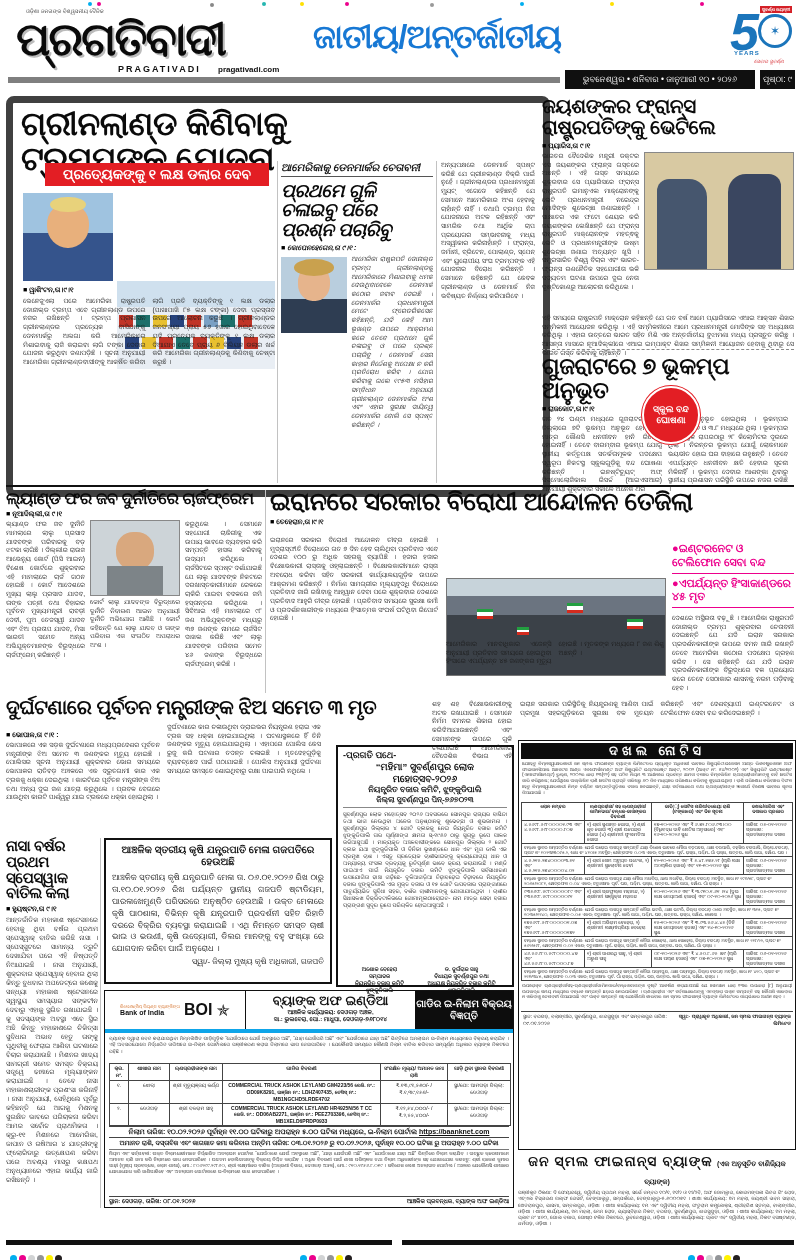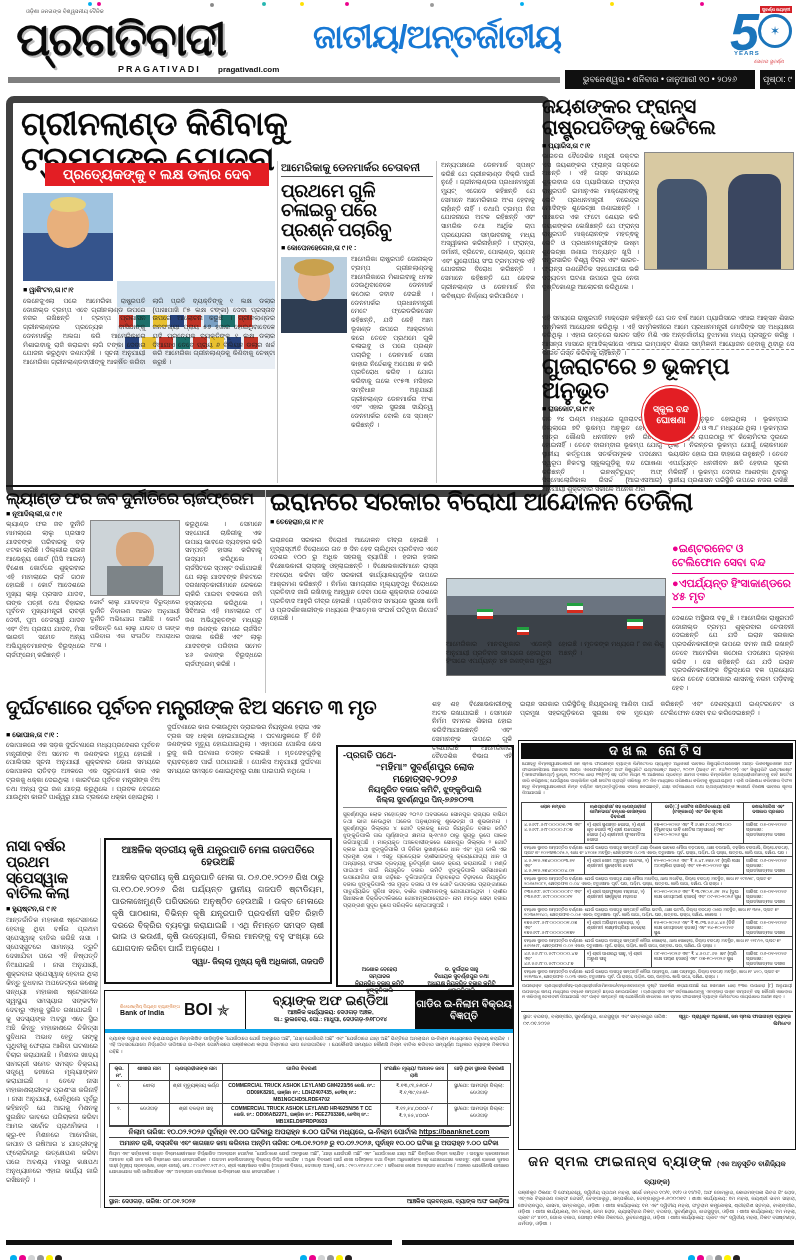--- a/index.html
+++ b/index.html
@@ -99,21 +99,21 @@
           <span class="h" style="background:#1d6f6a;"></span>
           <span class="h" style="background:#c03427;"></span>
           <span class="h" style="background:#e8c02f;"></span>
           <span class="h" style="background:#27427c;"></span>
           <span class="h" style="background:#c03427;"></span>
       </div>
     </div>
     <div class="abs byline" style="left:10px;top:183px;">■ ୱାଶିଂଟନ,ତା।୯।୧</div>
     <div class="abs bt c2" style="left:10px;top:194px;width:252px;height:186px;overflow:hidden;">ଭେନେଜୁଏଲା ପରେ ଆମେରିକା ରାଷ୍ଟ୍ରପତି ଡୋନାଲ୍ଡ ଟ୍ରମ୍ପ ଏବେ ଗ୍ରୀନଲାଣ୍ଡ ଉପରେ ନଜର ରଖିଛନ୍ତି । ଟ୍ରମ୍ପ ପ୍ରଶାସନ ଗ୍ରୀନଲାଣ୍ଡର ପ୍ରତ୍ୟେକ ବାସିନ୍ଦାଙ୍କୁ ଡେନମାର୍କରୁ ଅଲଗା କରି ଆମେରିକାରେ ମିଶାଇବାକୁ ରାଜି କରାଇବା ଲାଗି ଟଙ୍କା ଦେବାର ଯୋଜନା କରୁଥିବା ଜଣାପଡ଼ିଛି । ସୂଚନା ଅନୁଯାୟୀ ଆମେରିକା ଗ୍ରୀନଲାଣ୍ଡବାସୀଙ୍କୁ ଆକର୍ଷିତ କରିବା ଲାଗି ପ୍ରତି ବ୍ୟକ୍ତିଙ୍କୁ ୧ ଲକ୍ଷ ଡଲାର (ପାଖାପାଖି ୮୫ ଲକ୍ଷ ଟଙ୍କା) ଦେବା ପ୍ରସ୍ତାବ ଉପରେ ଆଲୋଚନା କରୁଛି । ଗ୍ରୀନଲାଣ୍ଡର ଜନସଂଖ୍ୟା ପ୍ରାୟ ୫୭ ହଜାର ହୋଇଥିବାବେଳେ ଯଦି ପ୍ରତ୍ୟେକ ବ୍ୟକ୍ତିଙ୍କୁ ୧ ଲକ୍ଷ ଡଲାର ଦିଆଯାଏ ତେବେ ପ୍ରାୟ ୬ ବିଲିୟନ ଡଲାର ଖର୍ଚ୍ଚ କରି ଆମେରିକା ଗ୍ରୀନଲାଣ୍ଡକୁ କିଣିବାକୁ ଚେଷ୍ଟା କରୁଛି ।</div>
 
-    <div class="abs" style="left:268px;top:58px;width:152px;">
+    <div class="abs" style="left:268px;top:58px;width:152px;font-style:italic;">
       <div style="font-size:10.5px;font-weight:bold;border-bottom:1px solid #555;padding-bottom:2px;">ଆମେରିକାକୁ ଡେନମାର୍କର ଚେତାବନୀ</div>
       <div class="hl" style="font-size:18.5px;margin-top:4px;">ପ୍ରଥମେ ଗୁଳି ଚଳାଇବୁ ପରେ ପ୍ରଶ୍ନ ପଚାରିବୁ</div>
       <div class="byline" style="margin-top:5px;">■ କୋପେନହେଗେନ,ତା ୯।୧ :</div>
       <div style="margin-top:3px;">
         <div class="photo ph-mette" style="float:left;width:66px;height:76px;margin:2px 4px 2px 0;"></div>
         <div class="bt" style="overflow:hidden;height:218px;">ଆମେରିକା ରାଷ୍ଟ୍ରପତି ଡୋନାଲ୍ଡ ଟ୍ରମ୍ପ ଗ୍ରୀନଲାଣ୍ଡକୁ ଆମେରିକାରେ ମିଶାଇବାକୁ ଧମକ ଦେଉଥିବାବେଳେ ଡେନମାର୍କ କଠୋର ଜବାବ ଦେଇଛି । ଡେନମାର୍କର ପ୍ରଧାନମନ୍ତ୍ରୀ ମେଟେ ଫ୍ରେଡରିକସେନ କହିଛନ୍ତି, ଯଦି କେହି ଆମ ଭୂଖଣ୍ଡ ଉପରେ ଆକ୍ରମଣ କରେ ତେବେ ପ୍ରଥମେ ଗୁଳି ଚଳାଇବୁ ଓ ପରେ ପ୍ରଶ୍ନ ପଚାରିବୁ । ଡେନମାର୍କ ସେନା କାହାର ନିର୍ଦ୍ଦେଶକୁ ଅପେକ୍ଷା ନ କରି ପ୍ରତିରୋଧ କରିବ । ଯୋଗ କରିବାକୁ ଗଲେ ୧୯୫୩ ମସିହାର ସମ୍ବିଧାନ ଅନୁଯାୟୀ ଗ୍ରୀନଲାଣ୍ଡ ଡେନମାର୍କର ଅଂଶ ଏବଂ ଏହାର ସୁରକ୍ଷା ଦାୟିତ୍ୱ ଡେନମାର୍କର ବୋଲି ସେ ସ୍ପଷ୍ଟ କରିଛନ୍ତି ।</div>
       </div>
     </div>
 
     <div class="abs bt" style="left:428px;top:58px;width:94px;height:322px;overflow:hidden;">ଅନ୍ୟପକ୍ଷରେ ଡେନମାର୍କ ସ୍ପଷ୍ଟ କରିଛି ଯେ ଗ୍ରୀନଲାଣ୍ଡ ବିକ୍ରି ପାଇଁ ନୁହେଁ । ଗ୍ରୀନଲାଣ୍ଡର ପ୍ରଧାନମନ୍ତ୍ରୀ ମ୍ୟୁଟ୍ ଏଗେଡେ କହିଛନ୍ତି ଯେ ସେମାନେ ଆମେରିକାର ଅଂଶ ହେବାକୁ ଚାହାଁନ୍ତି ନାହିଁ । ତଥାପି ଟ୍ରମ୍ପ ନିଜ ଯୋଜନାରେ ଅଟଳ ରହିଛନ୍ତି ଏବଂ ସାମରିକ ତଥା ଆର୍ଥିକ ଚାପ ପ୍ରୟୋଗର ସମ୍ଭାବନାକୁ ମଧ୍ୟ ଅସ୍ୱୀକାର କରିନାହାଁନ୍ତି । ଫ୍ରାନ୍ସ, ଜର୍ମାନୀ, ବ୍ରିଟେନ, ପୋଲାଣ୍ଡ, ସ୍ପେନ୍ ଏବଂ ୟୁରୋପୀୟ ସଂଘ ଟ୍ରମ୍ପଙ୍କ ଏହି ଯୋଜନାର ବିରୋଧ କରିଛନ୍ତି । ସେମାନେ କହିଛନ୍ତି ଯେ କେବଳ ଗ୍ରୀନଲାଣ୍ଡ ଓ ଡେନମାର୍କ ନିଜ ଭବିଷ୍ୟତ ନିର୍ଣ୍ଣୟ କରିପାରିବେ ।</div>
@@ -198,21 +198,21 @@
   <div class="abs" style="left:6px;top:838px;width:92px;height:398px;">
     <div class="hl" style="font-size:15px;">ନାସା ବର୍ଷର ପ୍ରଥମ ସ୍ପେସ୍‌ୱାକ ବାତିଲ କଲା</div>
     <div class="byline" style="margin-top:4px;">■ ହ୍ୟୁଷ୍ଟନ,ତା ୯।୧</div>
     <div class="bt" style="margin-top:3px;height:318px;overflow:hidden;font-size:6.8px;">ଆନ୍ତର୍ଜାତିକ ମହାକାଶ ଷ୍ଟେସନରେ ହେବାକୁ ଥିବା ବର୍ଷର ପ୍ରଥମ ସ୍ପେସ୍‌ୱାକ୍ ବାତିଲ କରିଛି ନାସା । ସ୍ପେସ୍‌ସୁଟରେ ସାମାନ୍ୟ ତ୍ରୁଟି ଦେଖାଯିବା ପରେ ଏହି ନିଷ୍ପତ୍ତି ନିଆଯାଇଛି । ନାସା ଅନୁଯାୟୀ, ଶୁକ୍ରବାର ସ୍ପେସ୍‌ୱାକ୍ ହେବାର ଥିଲା କିନ୍ତୁ ବୁଧବାର ଅପଡେଟ୍‌ରେ କଶେକୁ ସନ୍ଧ୍ୟା ମହାକାଶ ଷ୍ଟେସନରେ ସ୍ୱାସ୍ଥ୍ୟ ସମସ୍ୟାର ସଙ୍କଟୀନ ଦେବାରୁ ଏହାକୁ ସ୍ଥଗିତ ରଖାଯାଇଛି । କୁ ସଦସ୍ୟଙ୍କ ଅବସ୍ଥା ଏବେ ସ୍ଥିର ଅଛି କିନ୍ତୁ ମହାକାଶରେ ଚିକିତ୍ସା ସୁବିଧାର ଅଭାବ ହେତୁ ତାଙ୍କୁ ପୃଥିବୀକୁ ଫେରାଇ ଆଣିବା ଘଟଣାରେ ବିଚାର କରାଯାଉଛି । ମିଶନର ଖାଦ୍ୟ ସାମଗ୍ରୀ ସମେତ ସମସ୍ତ ବିକ୍ରୟ ସତ୍ତ୍ୱେ ଢାଞ୍ଚାରେ ମୂଲ୍ୟାଙ୍କନ କରାଯାଇଛି । ତେବେ ନାସା ମହାକାଶଚାରୀଙ୍କ ପ୍ରଶଂସା କରିନାହିଁ । ନାସା ଅନୁଯାୟୀ, ସେହିଥିଲେ ପୂର୍ବରୁ କହିଛନ୍ତି ଯେ ଆଗକୁ ମିଶନକୁ ସୁରକ୍ଷିତ ଭାବରେ ପରିଚାଳନା କରିବା ଆମର ସର୍ବୋଚ୍ଚ ପ୍ରାଥମିକତା । କ୍ରୁ-୧୧ ମିଶନରେ ଆମେରିକା, ଜାପାନ ଓ ରଷିଆର ୪ ଯାତ୍ରୀଙ୍କୁ ଫ୍ଲୋରିଡାରୁ ଉତ୍କ୍ଷେପଣ କରିବା ପରେ ଅବଶ୍ୟ ମାସରୁ କକ୍ଷପଥ ଅନୁଧ୍ୟାନରେ ଏହାର କାର୍ଯ୍ୟ ଜାରି ରଖିଛନ୍ତି ।</div>
   </div>
   <div class="vline" style="left:100px;top:838px;height:370px;"></div>
 
   <div class="abs" style="left:104px;top:838px;width:228px;height:146px;border:2px solid #111;padding:4px 6px;box-sizing:border-box;">
     <div style="font-size:10px;font-weight:800;text-align:center;line-height:1.2;">ଆଞ୍ଚଳିକ ସ୍ତରୀୟ କୃଷି ଯନ୍ତ୍ରପାତି ମେଳା ଗଜପତିରେ ହେଉଅଛି</div>
     <div style="font-size:8.2px;line-height:1.45;text-align:justify;margin-top:4px;">ଆଞ୍ଚଳିକ ସ୍ତରୀୟ କୃଷି ଯନ୍ତ୍ରପାତି ମେଳା ତା. ୦୬.୦୧.୨୦୨୬ ରିଖ ଠାରୁ ତା.୧୦.୦୧.୨୦୨୬ ରିଖ ପର୍ଯ୍ୟନ୍ତ ସ୍ଥାନୀୟ ଗଜପତି ଷ୍ଟାଡିୟମ, ପାରଳାଖେମୁଣ୍ଡି ପରିସରରେ ଅନୁଷ୍ଠିତ ହେଉଅଛି । ଉକ୍ତ ମେଳାରେ କୃଷି ପାଠଶାଳା, ବିଭିନ୍ନ କୃଷି ଯନ୍ତ୍ରପାତି ପ୍ରଦର୍ଶନୀ ସହିତ ରିହାତି ଦରରେ ବିକ୍ରିର ବ୍ୟବସ୍ଥା କରାଯାଇଛି । ଏଥି ନିମନ୍ତେ ସମସ୍ତ ଚାଷୀ ଭାଇ ଓ ଭଉଣୀ, କୃଷି ଉଦ୍ୟୋଗୀ, ଡିଲର ମାନଙ୍କୁ ବହୁ ସଂଖ୍ୟା ରେ ଯୋଗଦାନ କରିବା ପାଇଁ ଅନୁରୋଧ ।</div>
-    <div style="font-size:8px;font-weight:bold;text-align:right;margin-top:2px;">ସ୍ୱା/- ଜିଲ୍ଲା ମୁଖ୍ୟ କୃଷି ଅଧିକାରୀ, ଗଜପତି</div>
+    <div style="font-size:8px;font-weight:normal;text-align:right;margin-top:2px;">ସ୍ୱା/- ଜିଲ୍ଲା ମୁଖ୍ୟ କୃଷି ଅଧିକାରୀ, ଗଜପତି</div>
   </div>
 
   <div class="abs" style="left:336px;top:745px;width:178px;height:242px;border:2px solid #111;padding:3px 5px;box-sizing:border-box;">
     <div style="font-size:9px;font-weight:bold;text-align:left;">-ପ୍ରଗତି ପଥେ-</div>
     <div style="font-size:9.5px;font-weight:800;text-align:center;">“ମହିମା” ସୁବର୍ଣ୍ଣପୁର ଲୋକ ମହୋତ୍ସବ-୨୦୨୬</div>
     <div style="font-size:8px;font-weight:bold;text-align:center;">ନିୟନ୍ତ୍ରିତ ବଜାର କମିଟି, ଝୁଙ୍କୁଡିପାଲି</div>
     <div style="font-size:7.5px;font-weight:bold;text-align:center;border-bottom:1px solid #888;padding-bottom:2px;">ଜିଲ୍ଲା ସୁବର୍ଣ୍ଣପୁର ପିନ୍-୭୬୭୦୨୩</div>
     <div class="tiny" style="margin-top:3px;height:152px;overflow:hidden;font-size:5.6px;">ସୁବର୍ଣ୍ଣପୁର ଲୋକ ମହୋତ୍ସବ ୨୦୨୬ ଅବସରରେ ସୋନପୁର ରାଜ୍ୟର ବାସିନ୍ଦା ତଥା ଭାଗ ନେଉଥିବା ଅନେକ ଅନୁଷ୍ଠାନକୁ ଶୁଭେଚ୍ଛା ଓ ଶୁଭକାମନା । ସୁବର୍ଣ୍ଣପୁର ଜିଲ୍ଲାର ୪ ଗୋଟି ବ୍ଲକକୁ ନେଇ ନିୟନ୍ତ୍ରିତ ବଜାର କମିଟି ଝୁଙ୍କୁଡିପାଲି ତାର ପୂର୍ଣ୍ଣାଙ୍ଗ କ୍ଷମତା ସ୍-୧୯୬୬ ଠାରୁ ସୁଚାରୁ ରୂପେ ପାଳନ କରିଆସୁଅଛି । ମାନ୍ୟକୃତ ଅଞ୍ଚଳବାସୀଙ୍କରେ ସୋନପୁର ଜିଲ୍ଲାର ୨ ଗୋଟି ବ୍ଲକ ଯଥା ଝୁଙ୍କୁଡିପାଲି ଓ ବିନିକା ଭୂଖଣ୍ଡରେ ଧାନ ଏବଂ ମୁଗ ଡାଲି ଏକ ପ୍ରମୁଖ ଚାଷ । ଏସ୍ତୁ ପ୍ରତ୍ୟେକ ଚାଷୀଭାଇଙ୍କୁ କ୍ରୟଯୋଗ୍ୟ ଧାନ ଓ ଅନ୍ୟାନ୍ୟ ଫସଲ ଦ୍ରବ୍ୟକୁ ରୁଚିପୂର୍ଣ୍ଣ ଭାବେ କ୍ରୟ କରାଯାଉଛି । ମଣ୍ଡି ପାଇଥାଏ ପାଇଁ ନିୟନ୍ତ୍ରିତ ବଜାର କମିଟି ଝୁଙ୍କୁଡିପାଲି ସର୍ବସାଧାରଣ ଉପଯୋଗିତା ଢାଞ୍ଚା ଗଢ଼ିଛେ- ଦୁଳିଆଗଡ଼ିଆ ଚିଢ଼ାବଢ଼େଇ ବିଢ଼ାବରେ ନିୟନ୍ତ୍ରିତ ବଜାର ଝୁଙ୍କୁଡିପାଲି ଏକ ମୁକ୍ତ ବଜାର ଓ ୧୫ ଗୋଟି ଉପବଜାର ପ୍ରାଙ୍ଗଣରେ ପାଚୁର୍ଯ୍ୟଭିତ ସୁବିଧା ସହର, ବର୍ଷର ଚାଷୀମାନଙ୍କୁ ଯୋଗାଯାଉଥିବା । ଚାଷୀର ସିଧାସଳଖ ବିକ୍ରିବଟାଳିକରେ ଗୋମାମୂଲଠାରୋଇଚ- ନାମ ମାତ୍ର ସେବା ବଜାର ପ୍ରାଙ୍ଗଣ ସୁଦୂର ରୂପେ ପରିଚାଳିତ ହୋଇଆସୁଅଛି ।</div>
     <div style="display:flex;justify-content:space-between;margin-top:3px;">
       <div style="font-size:5.6px;font-weight:bold;text-align:center;">

